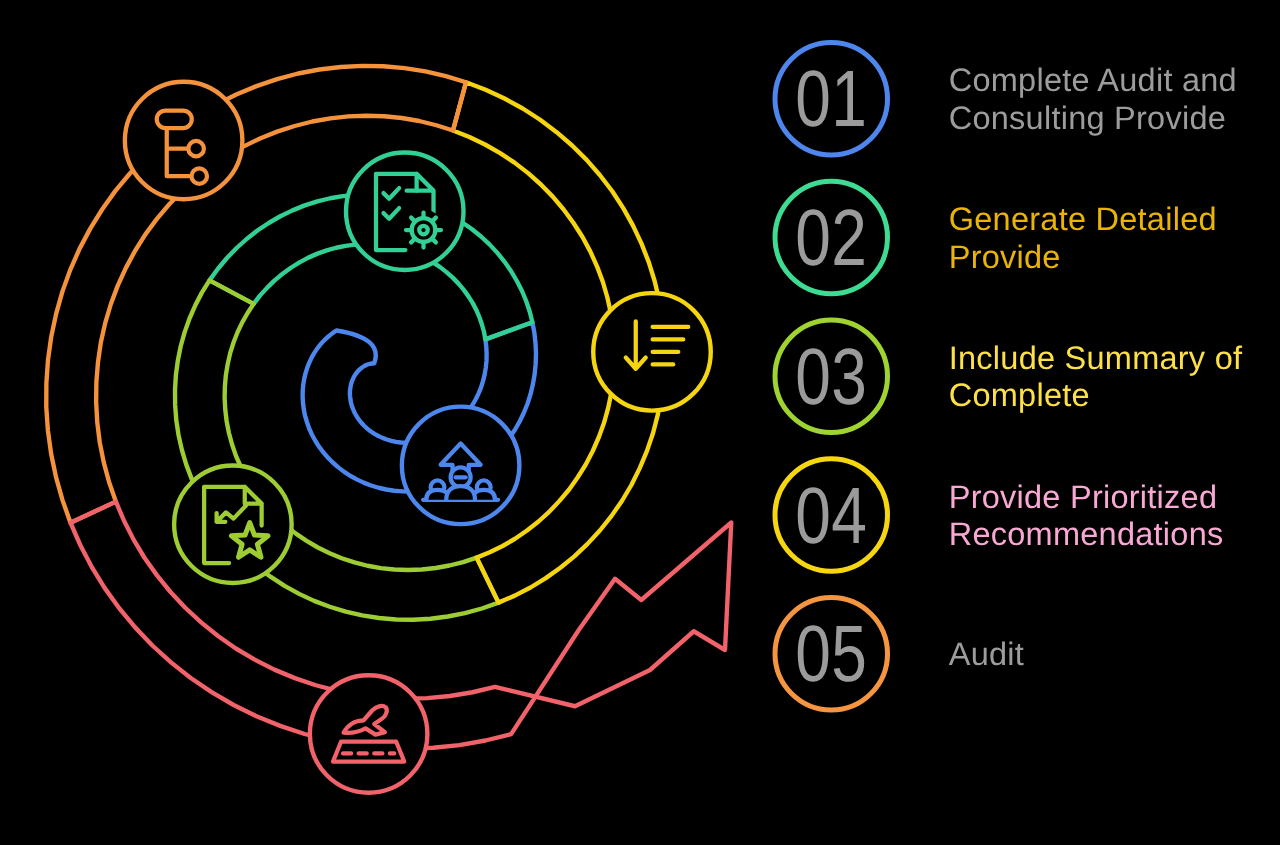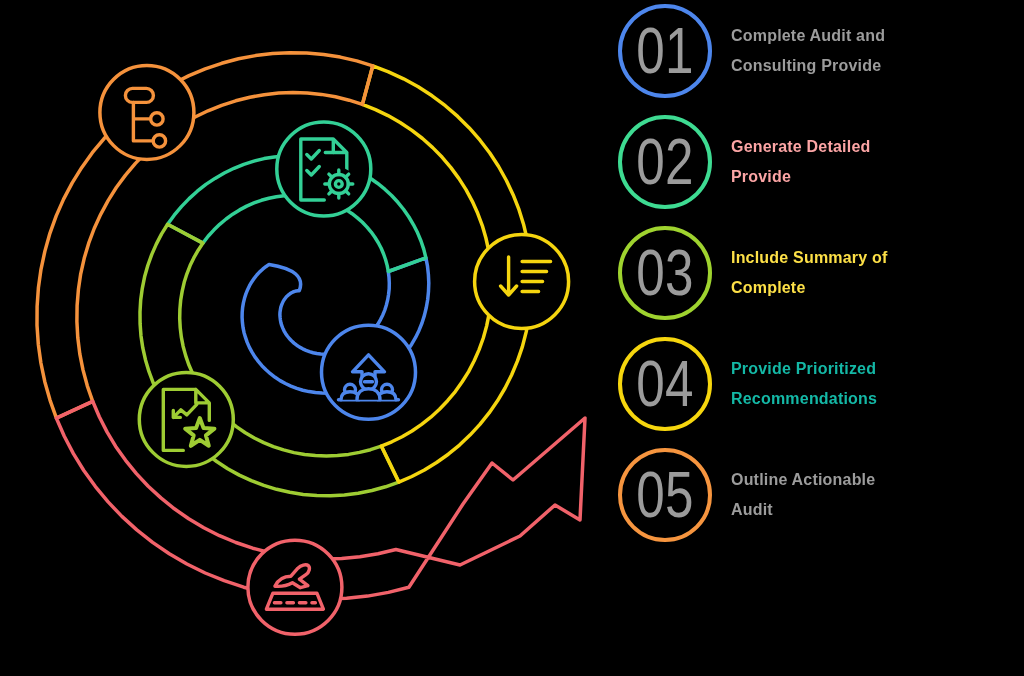--- a/index.html
+++ b/index.html
@@ -1,24 +1,24 @@
 <!DOCTYPE html>
 <html><head>
 <meta charset="utf-8">
 <style>
   html,body{margin:0;padding:0;background:#000;}
   .canvas{position:relative;width:1024px;height:676px;background:#000;overflow:hidden;
           font-family:"Liberation Sans",sans-serif;}
   #spiral{position:absolute;left:0;top:0;}
-  .legend{position:absolute;left:618px;top:4px;display:flex;flex-direction:column;gap:17px;justify-content:flex-end;}
+  .legend{position:absolute;left:618px;top:32px;display:flex;flex-direction:column;gap:17px;justify-content:flex-end;}
   .step{display:flex;align-items:center;gap:19px;height:94px;}
   .step-circle{width:94px;height:94px;border-radius:50%;border:4.5px solid #888;box-sizing:border-box;
                display:flex;align-items:center;justify-content:center;flex:0 0 auto;}
   .step-number{font-size:64px;font-weight:400;letter-spacing:.5px;transform:scaleX(.8);line-height:1;}
-  .step-label{font-size:16px;font-weight:bold;line-height:30px;letter-spacing:.2px;}
+  .step-label{font-size:26px;font-weight:normal;line-height:30px;letter-spacing:.2px;margin-left:28px;}
 </style>
 </head>
 <body>
 
 <div class="canvas">
 
   <svg id="spiral" width="640" height="676" viewBox="0 0 640 676">
       <path d="M 425.9 257.8 L 427.5 266.2 L 428.4 274.6 L 428.8 283.0 L 428.5 291.3 L 427.7 299.5 L 426.3 307.5 L 424.4 315.4 L 422.0 323.0 L 419.0 330.4 L 415.6 337.4 L 411.7 344.2 L 407.4 350.5 L 402.8 356.5 L 397.7 362.1 L 392.4 367.3 L 386.7 372.1 L 380.8 376.3 L 374.6 380.2 L 368.3 383.5 L 361.8 386.3 L 355.3 388.7 L 348.6 390.6 L 341.9 391.9 L 335.2 392.8 L 328.5 393.2 L 321.9 393.1 L 315.4 392.6 L 309.0 391.6 L 302.8 390.2 L 296.8 388.4 L 290.9 386.1 L 285.4 383.5 L 280.1 380.6 L 275.1 377.3 L 270.4 373.7 L 266.0 369.8 L 261.9 365.7 L 258.3 361.4 L 254.9 356.9 L 252.0 352.2 L 249.4 347.4 L 247.2 342.4 L 245.5 337.4 L 244.0 332.4 L 243.0 327.4 L 242.4 322.3 L 242.1 317.3 L 242.2 312.4 L 242.6 307.6 L 243.4 302.9 L 244.5 298.3 L 245.9 293.9 L 247.6 289.7 L 249.5 285.7 L 251.7 281.9 L 254.2 278.3 L 256.8 275.0 L 259.7 271.9 L 262.7 269.2 L 265.8 266.7 L 269.1 264.4 Q 307.1 270.4 299.3 290.7 L 299.3 290.7 L 297.8 290.8 L 296.2 291.0 L 294.6 291.4 L 293.0 292.0 L 291.5 292.8 L 289.9 293.8 L 288.5 294.9 L 287.0 296.2 L 285.7 297.7 L 284.5 299.3 L 283.3 301.1 L 282.4 303.1 L 281.5 305.2 L 280.8 307.4 L 280.4 309.8 L 280.0 312.2 L 279.9 314.8 L 280.1 317.4 L 280.4 320.0 L 280.9 322.7 L 281.7 325.4 L 282.8 328.1 L 284.0 330.8 L 285.5 333.4 L 287.3 336.0 L 289.3 338.5 L 291.5 340.8 L 294.0 343.1 L 296.7 345.2 L 299.6 347.1 L 302.7 348.8 L 306.0 350.3 L 309.4 351.6 L 313.1 352.7 L 316.8 353.5 L 320.7 354.0 L 324.7 354.2 L 328.8 354.1 L 332.9 353.8 L 337.1 353.1 L 341.2 352.0 L 345.4 350.7 L 349.5 349.0 L 353.6 347.0 L 357.5 344.7 L 361.4 342.0 L 365.1 339.0 L 368.6 335.7 L 371.9 332.1 L 375.0 328.2 L 377.9 324.1 L 380.5 319.6 L 382.8 314.9 L 384.8 310.1 L 386.4 304.9 L 387.7 299.7 L 388.6 294.2 L 389.2 288.7 L 389.3 283.0 L 389.0 277.3 L 388.3 271.5 Z" fill="none" stroke="#4d86ec" stroke-width="3.5" stroke-linejoin="round"></path>
       <path d="M 425.9 257.8 L 423.8 249.4 L 421.0 241.0 L 417.6 232.8 L 413.5 224.8 L 408.9 217.0 L 403.7 209.5 L 397.9 202.3 L 391.6 195.5 L 384.8 189.2 L 377.4 183.2 L 369.6 177.8 L 361.4 172.8 L 352.7 168.5 L 343.7 164.7 L 334.4 161.5 L 324.8 159.0 L 315.0 157.2 L 305.0 156.0 L 294.8 155.6 L 284.6 155.9 L 274.3 156.9 L 264.1 158.6 L 253.9 161.1 L 243.8 164.3 L 234.0 168.3 L 224.3 173.0 L 215.0 178.4 L 205.9 184.4 L 197.3 191.2 L 189.1 198.6 L 181.4 206.6 L 174.2 215.2 L 167.6 224.3 L 202.9 243.1 L 208.1 236.3 L 213.8 230.1 L 219.7 224.3 L 226.1 219.0 L 232.7 214.2 L 239.6 209.9 L 246.7 206.1 L 254.0 202.9 L 261.4 200.3 L 268.9 198.2 L 276.4 196.7 L 284.0 195.7 L 291.5 195.3 L 299.0 195.4 L 306.4 196.0 L 313.6 197.2 L 320.6 198.8 L 327.5 200.9 L 334.1 203.5 L 340.4 206.5 L 346.4 209.9 L 352.1 213.7 L 357.4 217.9 L 362.4 222.3 L 367.0 227.1 L 371.2 232.1 L 374.9 237.3 L 378.3 242.7 L 381.2 248.3 L 383.6 254.0 L 385.6 259.8 L 387.2 265.6 L 388.3 271.5 Z" fill="none" stroke="#33d096" stroke-width="3.5" stroke-linejoin="round"></path>
       <path d="M 167.6 224.3 L 161.6 233.9 L 156.3 244.1 L 151.7 254.6 L 147.8 265.5 L 144.6 276.8 L 142.3 288.3 L 140.7 300.0 L 140.0 311.9 L 140.1 323.9 L 141.0 335.9 L 142.8 347.9 L 145.5 359.9 L 149.0 371.7 L 153.4 383.3 L 158.6 394.6 L 164.7 405.6 L 171.5 416.2 L 179.1 426.4 L 187.5 436.0 L 196.6 445.2 L 206.3 453.7 L 216.7 461.5 L 227.7 468.7 L 239.3 475.1 L 251.3 480.7 L 263.8 485.4 L 276.6 489.3 L 289.8 492.3 L 303.2 494.4 L 316.8 495.6 L 330.6 495.8 L 344.4 495.0 L 358.2 493.2 L 371.9 490.5 L 385.5 486.8 L 398.8 482.1 L 381.3 446.1 L 370.5 449.7 L 359.5 452.4 L 348.5 454.4 L 337.4 455.6 L 326.4 456.0 L 315.4 455.6 L 304.6 454.5 L 294.0 452.6 L 283.6 449.9 L 273.4 446.6 L 263.7 442.6 L 254.3 438.0 L 245.3 432.7 L 236.7 426.9 L 228.7 420.5 L 221.2 413.6 L 214.3 406.3 L 207.9 398.6 L 202.2 390.5 L 197.0 382.1 L 192.6 373.4 L 188.7 364.5 L 185.6 355.4 L 183.1 346.2 L 181.3 336.9 L 180.2 327.6 L 179.7 318.3 L 179.9 309.1 L 180.7 300.0 L 182.2 291.1 L 184.2 282.3 L 186.9 273.8 L 190.1 265.6 L 193.9 257.7 L 198.2 250.2 L 202.9 243.1 Z" fill="none" stroke="#9ecc33" stroke-width="3.5" stroke-linejoin="round"></path>
@@ -91,46 +91,45 @@
       </div>
       <div class="step-label" style="color: rgb(156, 156, 156);">
         <div>Complete Audit and</div>
         <div>Consulting Provide</div>
       </div>
     </div>
     <div class="step">
       <div class="step-circle" style="border-color: rgb(62, 219, 146);">
         <span class="step-number" style="color: rgb(155, 155, 155);">02</span>
       </div>
-      <div class="step-label" style="color: #fca5a5;">
+      <div class="step-label" style="color: #eab308;">
         <div>Generate Detailed</div>
         <div>Provide</div>
       </div>
     </div>
     <div class="step">
       <div class="step-circle" style="border-color: rgb(159, 211, 47);">
         <span class="step-number" style="color: rgb(155, 155, 155);">03</span>
       </div>
       <div class="step-label" style="color: #fde047;">
         <div>Include Summary of</div>
         <div>Complete</div>
       </div>
     </div>
     <div class="step">
       <div class="step-circle" style="border-color: rgb(246, 214, 14);">
         <span class="step-number" style="color: rgb(155, 155, 155);">04</span>
       </div>
-      <div class="step-label" style="color: #14b8a6;">
+      <div class="step-label" style="color: #f9a8d4;">
         <div>Provide Prioritized</div>
         <div>Recommendations</div>
       </div>
     </div>
     <div class="step">
       <div class="step-circle" style="border-color: rgb(246, 149, 63);">
         <span class="step-number" style="color: rgb(155, 155, 155);">05</span>
       </div>
       <div class="step-label" style="color: rgb(156, 156, 156);">
-        <div>Outline Actionable</div>
         <div>Audit</div>
       </div>
     </div>
   </div>
 </div>
 
 </body></html>

